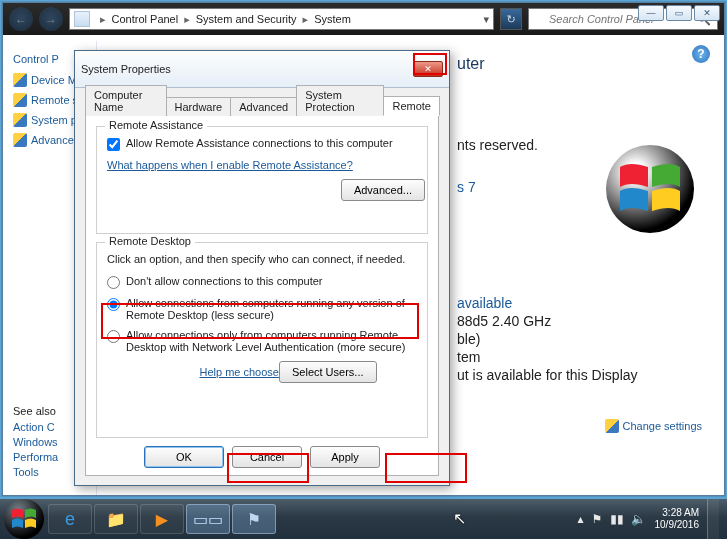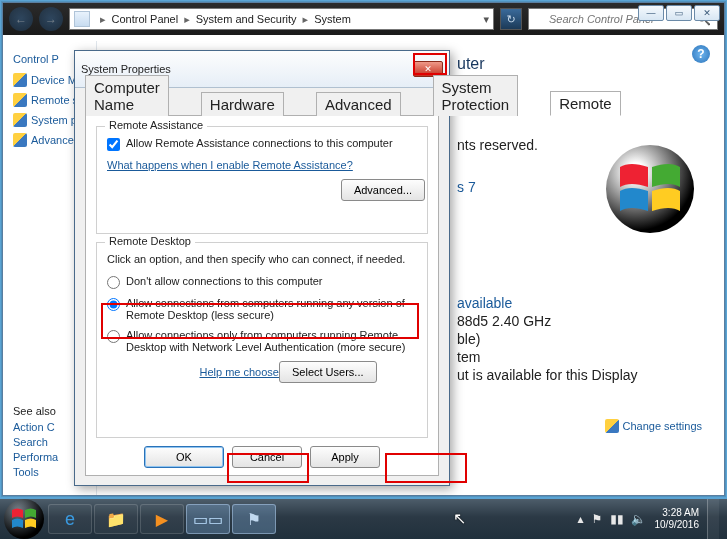--- a/index.html
+++ b/index.html
@@ -65,21 +65,21 @@
   .dialog{
     position:absolute;left:74px;top:50px;width:376px;height:436px;
     border:1px solid #4a6a8a;background:#f0f0f0;box-shadow:3px 3px 10px rgba(0,0,0,.35);
   }
   .dlg-titlebar{
     height:26px;background:linear-gradient(#fdfdfd,#e6eef7);border-bottom:1px solid #b0c0d0;
     display:flex;align-items:center;padding:18px 6px;font-size:11px;color:#222;
   }
   .dlg-close{margin-left:auto;width:30px;height:16px;background:linear-gradient(#e98,#c43020);border:1px solid #8a2a1a;border-radius:2px;color:#fff;font-size:9px;text-align:center;line-height:14px;}
   .dlg-body{padding:6px 10px 10px 10px;}
-  .tabstrip{display:flex;align-items:flex-end;border-bottom:1px solid #b0b0b0;height:22px;font-size:15px;gap:33px;}
+  .tabstrip{display:flex;align-items:flex-end;border-bottom:1px solid #b0b0b0;height:22px;font-size:11px;}
   .tab{padding:3px 8px;border:1px solid #b0b0b0;border-bottom:none;background:#f0f0f0;margin-right:-1px;color:#222;position:relative;top:1px;}
   .tab.active{background:#fff;border-bottom:1px solid #fff;z-index:2;}
   .tabpage{background:#fff;border:1px solid #b0b0b0;border-top:none;padding:10px;height:360px;}
 
   .groupbox{border:1px solid #d0d0d0;padding:10px 2px 10px 10px;margin-bottom:8px;position:relative;}
   .groupbox>.legend{position:absolute;top:-8px;left:8px;background:#fff;padding:0 4px;font-size:11px;color:#222;}
   .gb-row{display:flex;align-items:flex-start;gap:6px;font-size:11px;color:#222;margin-bottom:8px;}
   .gb-row input[type=checkbox],.gb-row input[type=radio]{margin-top:1px;}
   a.hlink{color:#1a5a9a;font-size:11px;text-decoration:underline;cursor:pointer;}
   .btn{height:22px;padding:0 12px;font-size:11px;border:1px solid #8a8a8a;background:linear-gradient(#fdfdfd,#e4e4e4);border-radius:3px;cursor:pointer;}
@@ -155,21 +155,21 @@
       <span>System p</span>
     </div>
     <div class="sb-link">
       <span class="shield-ico"></span>
       <span>Advance</span>
     </div>
 
     <div class="see-also">
       <div class="hdr">See also</div>
       <a>Action C</a>
-      <a>Search</a>
+      <a>Windows</a>
       <a>Performa</a>
       <a>Tools</a>
     </div>
   </div>
 
   <div class="main-panel">
     <span class="mp-fragment" style="left:360px;top:14px;font-size:16px;color:#17365d;">uter</span>
     <span class="mp-fragment" style="left:360px;top:96px;">nts reserved.</span>
     <span class="mp-fragment" style="left:360px;top:138px;color:#1a5a9a;">s 7</span>
     <span class="mp-fragment" style="left:360px;top:254px;color:#1a5a9a;">available</span>

